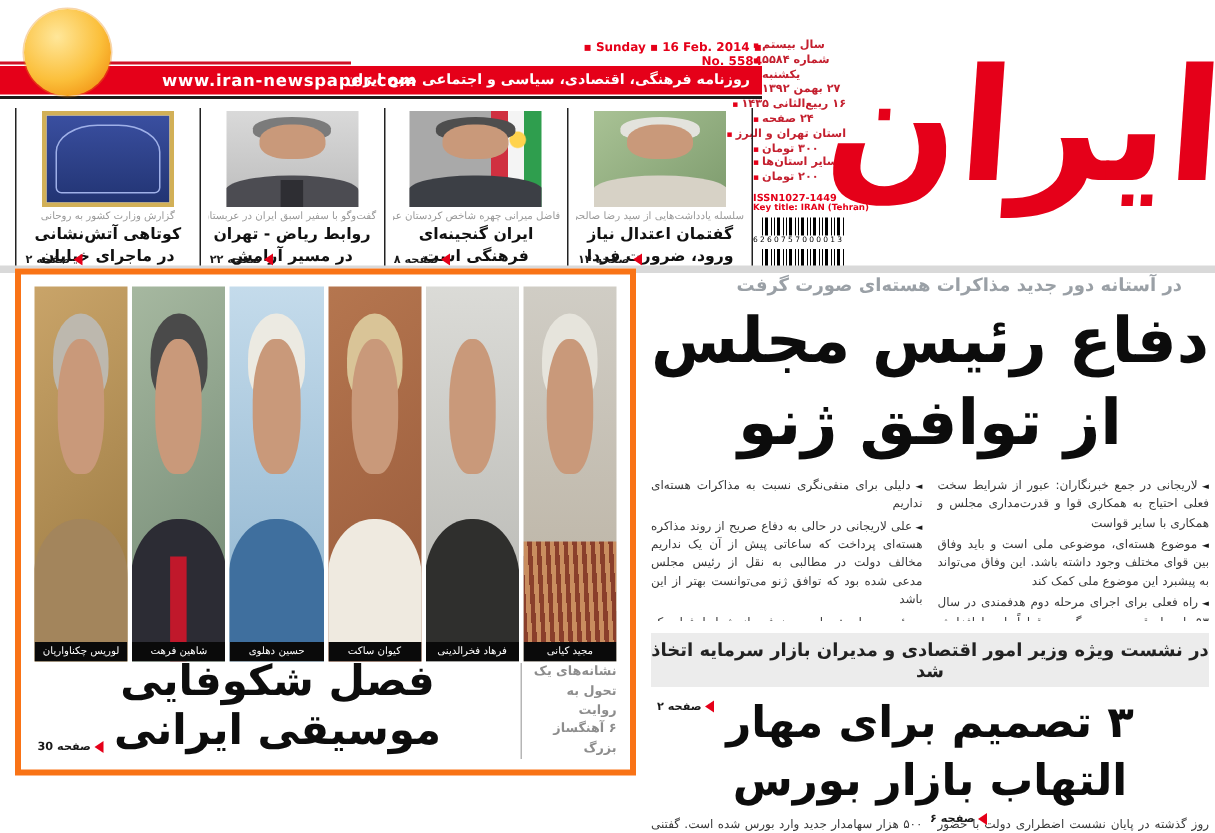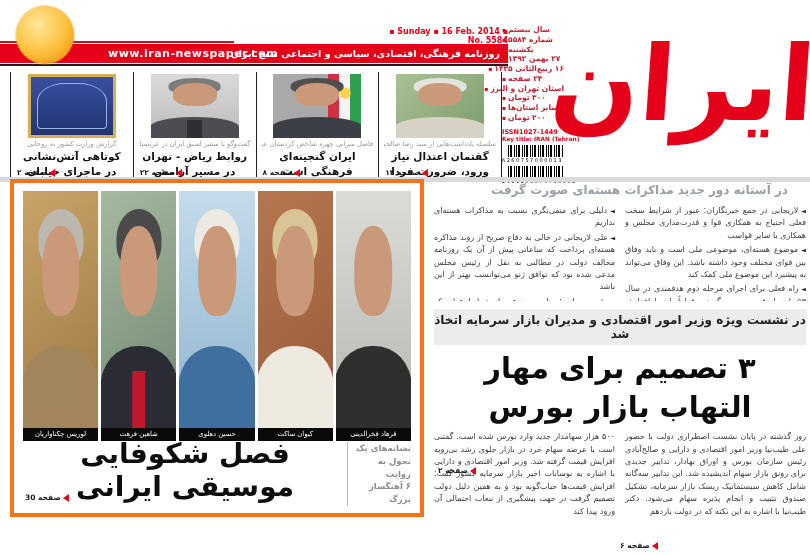--- a/index.html
+++ b/index.html
@@ -210,47 +210,56 @@
           <div class="hair"></div>
           <div class="head"></div>
           <div class="torso"></div>
           <div class="namebar">کیوان ساکت</div>
         </div>
       <div class="portrait person p5">
           <div class="head"></div>
           <div class="torso"></div>
           <div class="namebar">فرهاد فخرالدینی</div>
         </div>
+      <div class="portrait person p6">
+          <div class="hair"></div>
+          <div class="head"></div>
+          <div class="namebar">مجید کیانی</div>
+        </div>
     </div>
     <div class="music-foot">
       <div class="music-note">
         <span>نشانه‌های یک</span>
         <span>تحول به روایت</span>
         <span>۶ آهنگساز بزرگ</span>
       </div>
       <div class="music-headline">فصل شکوفایی موسیقی ایرانی</div>
       <div class="marker">
           <i class="flag"></i>
           <b>صفحه 30</b>
         </div>
     </div>
   </div>
 
   <div class="article-col">
     <div class="kicker">در آستانه دور جدید مذاکرات هسته‌ای صورت گرفت</div>
+    <div class="h1">
+      <span style="display:block">دفاع رئیس مجلس</span>
+      <span style="display:block">از توافق ژنو</span>
+    </div>
     <div class="lead-cols">
       <div class="col">
         <div class="bullet">لاریجانی در جمع خبرنگاران: عبور از شرایط سخت فعلی احتیاج به همکاری قوا و قدرت‌مداری مجلس و همکاری با سایر قواست</div>
         <div class="bullet">موضوع هسته‌ای، موضوعی ملی است و باید وفاق بین قوای مختلف وجود داشته باشد. این وفاق می‌تواند به پیشبرد این موضوع ملی کمک کند</div>
         <div class="bullet">راه فعلی برای اجرای مرحله دوم هدفمندی در سال ۹۳ باید با دقت صورت بگیرد و قطعاً باید با افزایش قیمت‌ها همراه باشد</div>
 
       </div>
       <div class="col">
         <div class="bullet">دلیلی برای منفی‌نگری نسبت به مذاکرات هسته‌ای نداریم</div>
-        <div class="bullet">علی لاریجانی در حالی به دفاع صریح از روند مذاکره هسته‌ای پرداخت که ساعاتی پیش از آن یک روزنامه مخالف دولت در مطالبی به نقل از رئیس مجلس مدعی شده بود که توافق ژنو می‌توانست بهتر از این باشد</div>
+        <div class="bullet">علی لاریجانی در حالی به دفاع صریح از روند مذاکره هسته‌ای پرداخت که ساعاتی پیش از آن یک نداریم مخالف دولت در مطالبی به نقل از رئیس مجلس مدعی شده بود که توافق ژنو می‌توانست بهتر از این باشد</div>
         <div class="bullet">رئیس مجلس: برای برون‌رفت از شرایط فعلی که رکود و تورم را شاهد هستیم ایجاد فضایی برای رونق تولید لازم است</div>
 
       </div>
     </div>
     <div class="marker lead-marker">
         <i class="flag"></i>
         <b>صفحه ۲</b>
       </div>
 
     <div class="strip">در نشست ویژه وزیر امور اقتصادی و مدیران بازار سرمایه اتخاذ شد</div>

